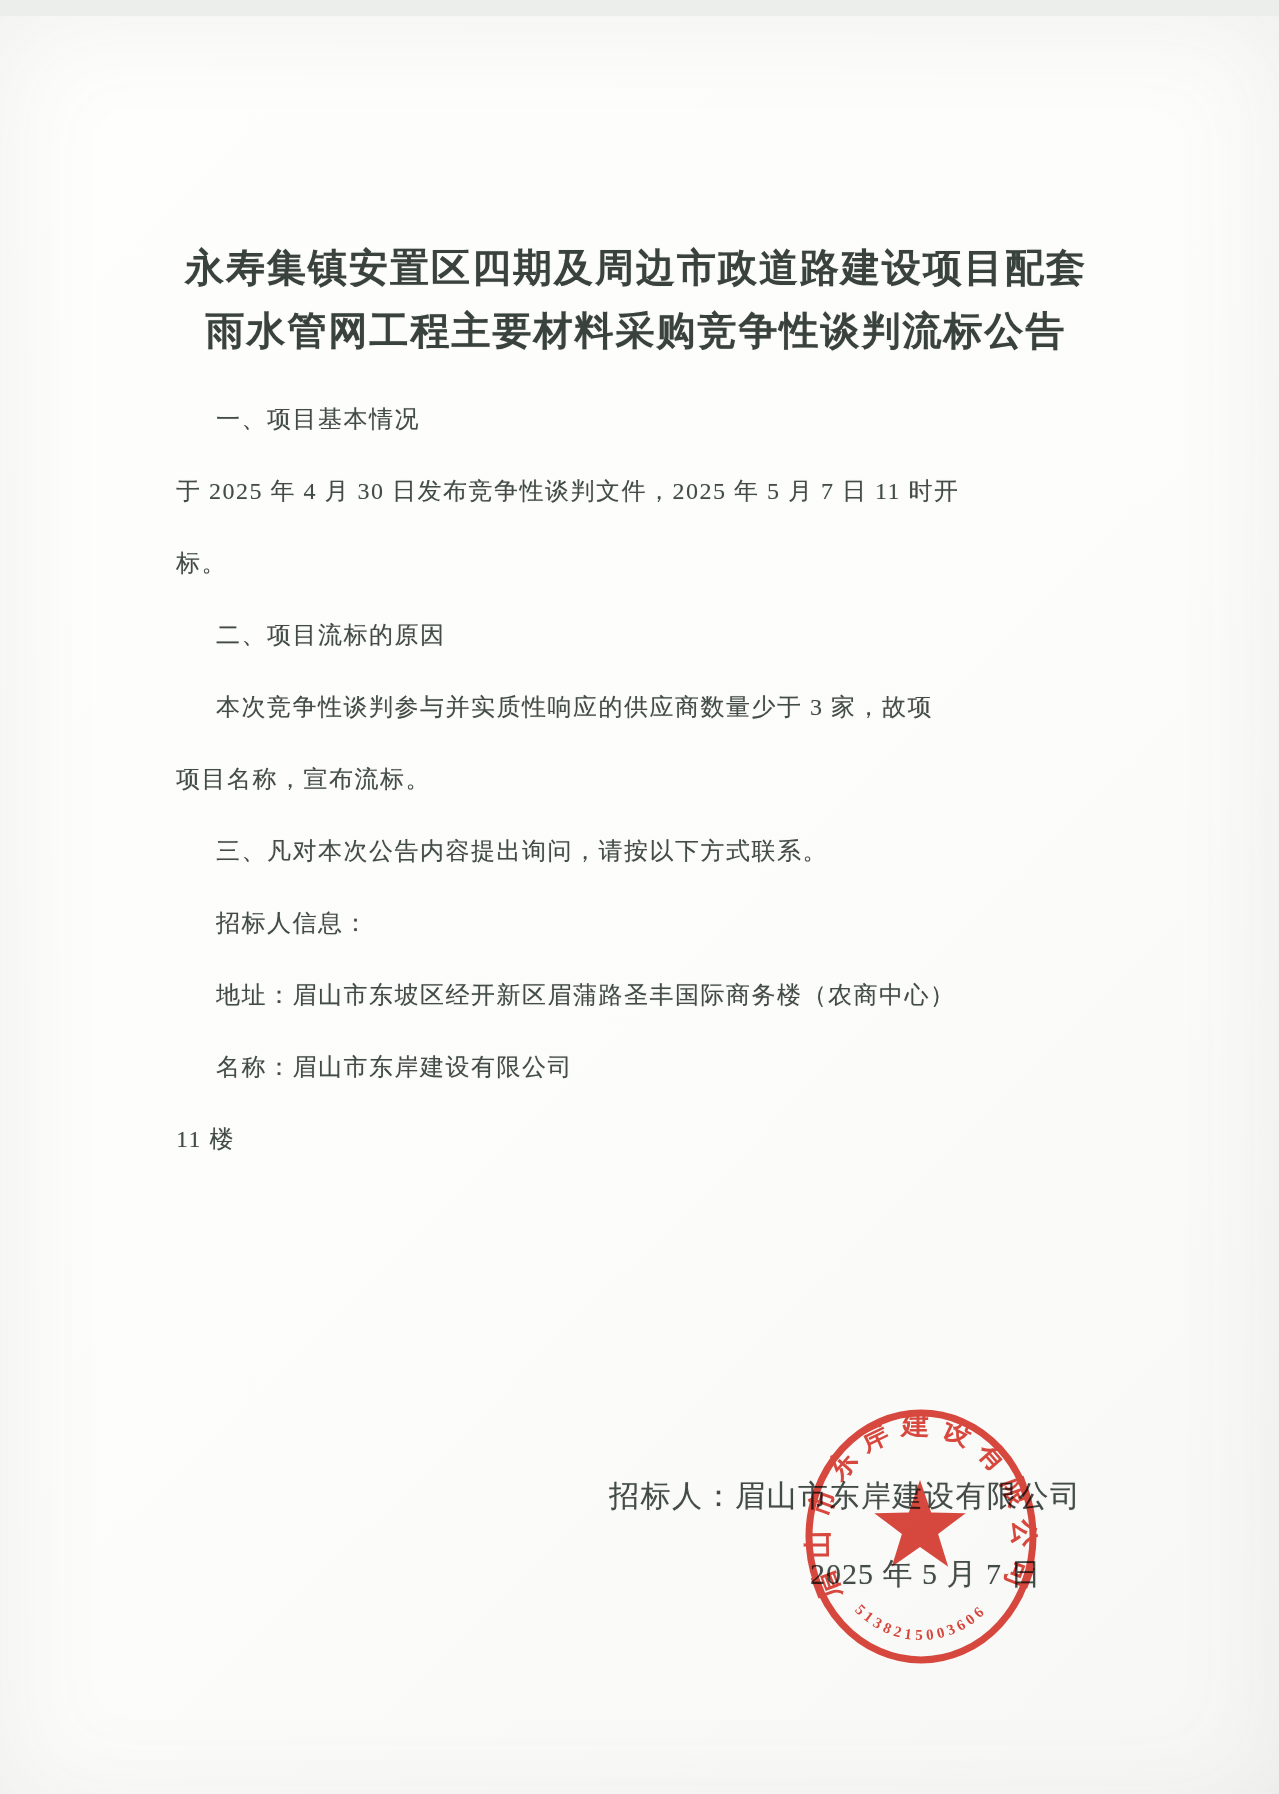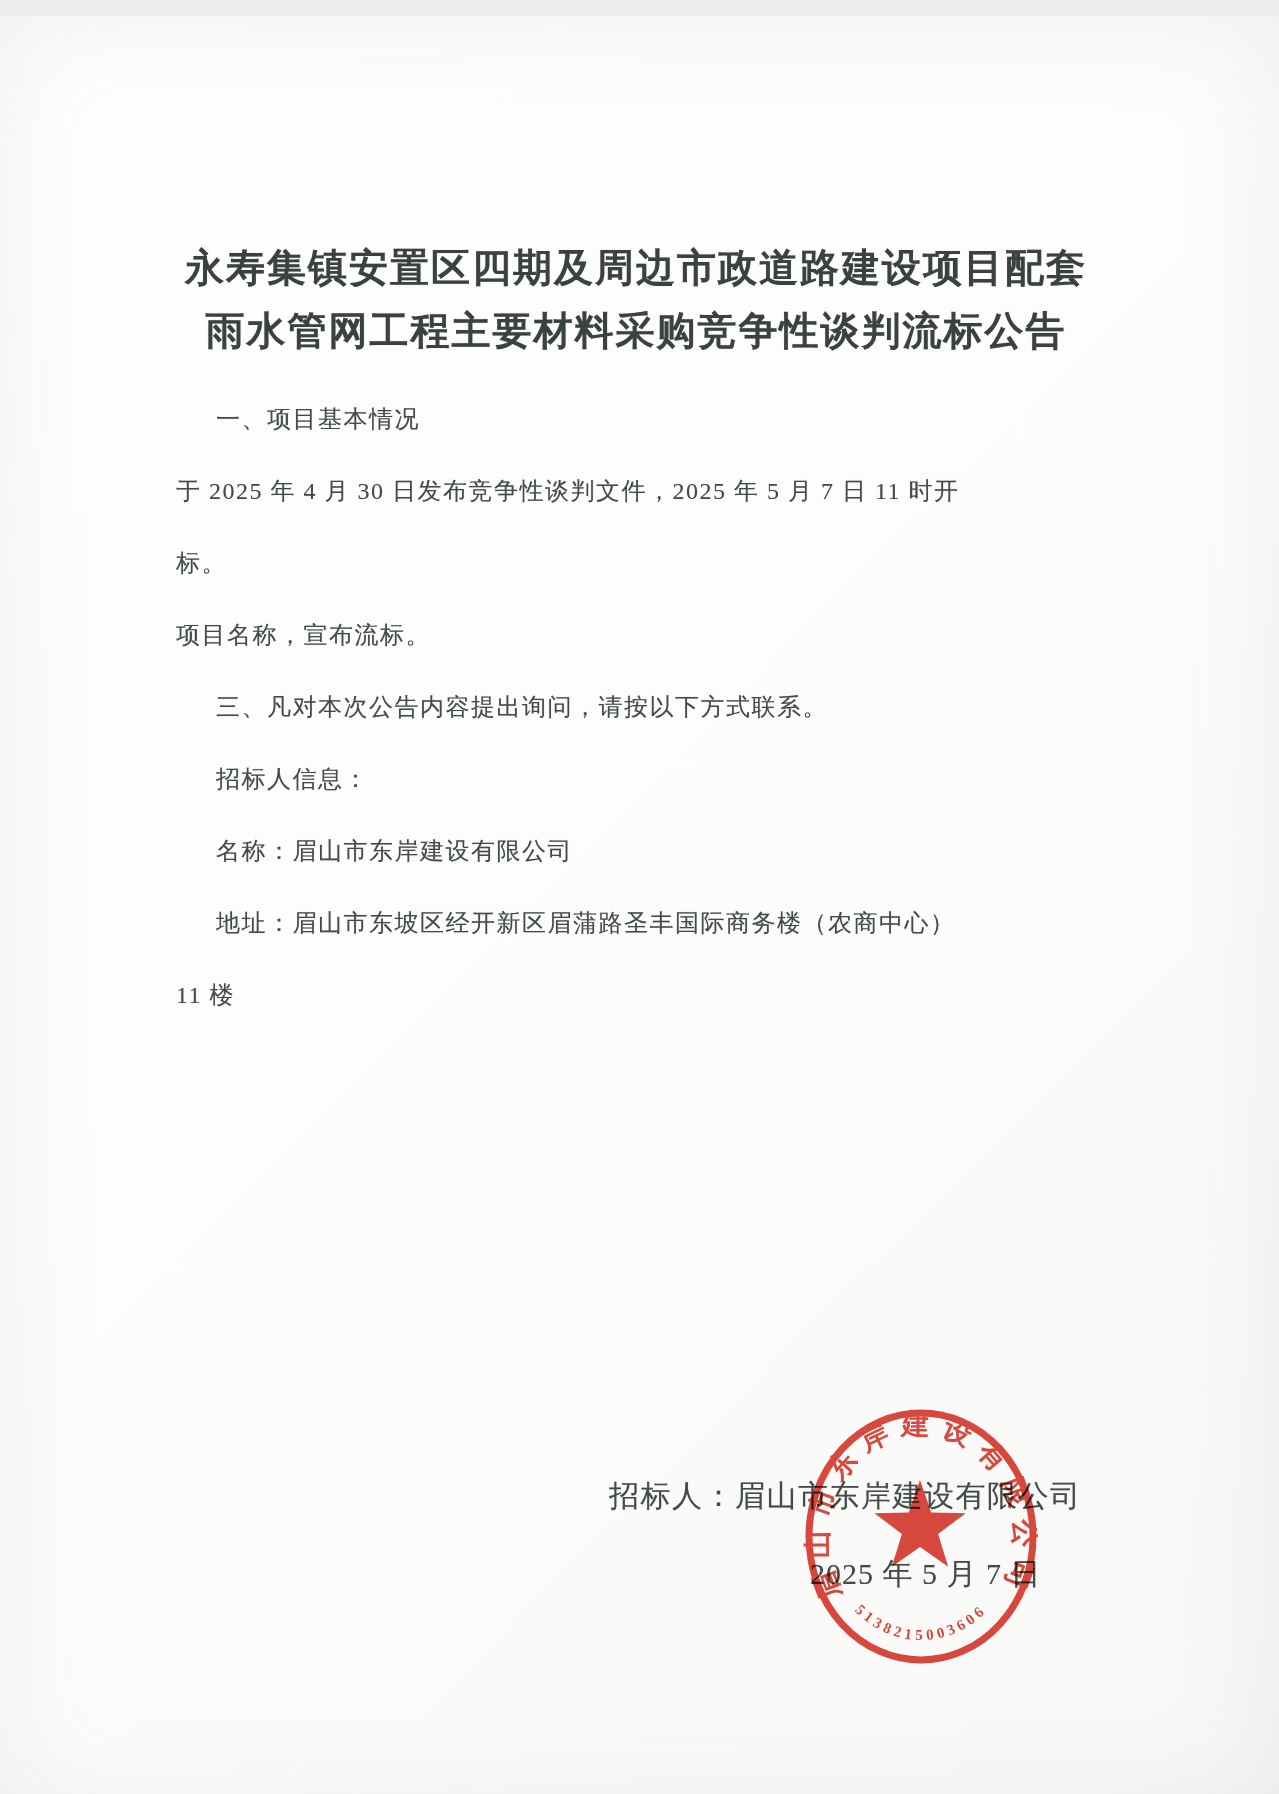--- a/index.html
+++ b/index.html
@@ -97,25 +97,27 @@
 <body>
 
 <div class="page">
 
   <h1 class="doc-title"><span>永寿集镇安置区四期及周边市政道路建设项目配套</span><br><span>雨水管网工程主要材料采购竞争性谈判流标公告</span></h1>
 
   <div class="body-text">
     <p class="indent">一、项目基本情况</p>
     <p>于 2025 年 4 月 30 日发布竞争性谈判文件，2025 年 5 月 7 日 11 时开</p>
     <p>标。</p>
+    <p class="indent">二、项目流标的原因</p>
+    <p class="indent">本次竞争性谈判参与并实质性响应的供应商数量少于 3 家，故项</p>
     <p>项目名称，宣布流标。</p>
     <p class="indent">三、凡对本次公告内容提出询问，请按以下方式联系。</p>
     <p class="indent">招标人信息：</p>
+    <p class="indent">地址：眉山市东坡区经开新区眉蒲路圣丰国际商务楼（农商中心）</p>
     <p class="indent">名称：眉山市东岸建设有限公司</p>
-    <p class="indent">地址：眉山市东坡区经开新区眉蒲路圣丰国际商务楼（农商中心）</p>
     <p>11 楼</p>
   </div>
 
   <p class="sig-issuer">招标人：眉山市东岸建设有限公司</p>
   <p class="sig-date">2025 年 5 月 7 日</p>
 
   <svg class="stamp" viewBox="0 0 242 262" xmlns="http://www.w3.org/2000/svg">
     <defs>
       <path id="arc-top" d="M 35 173 A 94 103 0 1 1 207 173" fill="none"></path>
       <path id="arc-bottom" d="M 32 169 A 97 108 0 0 0 210 169" fill="none"></path>

